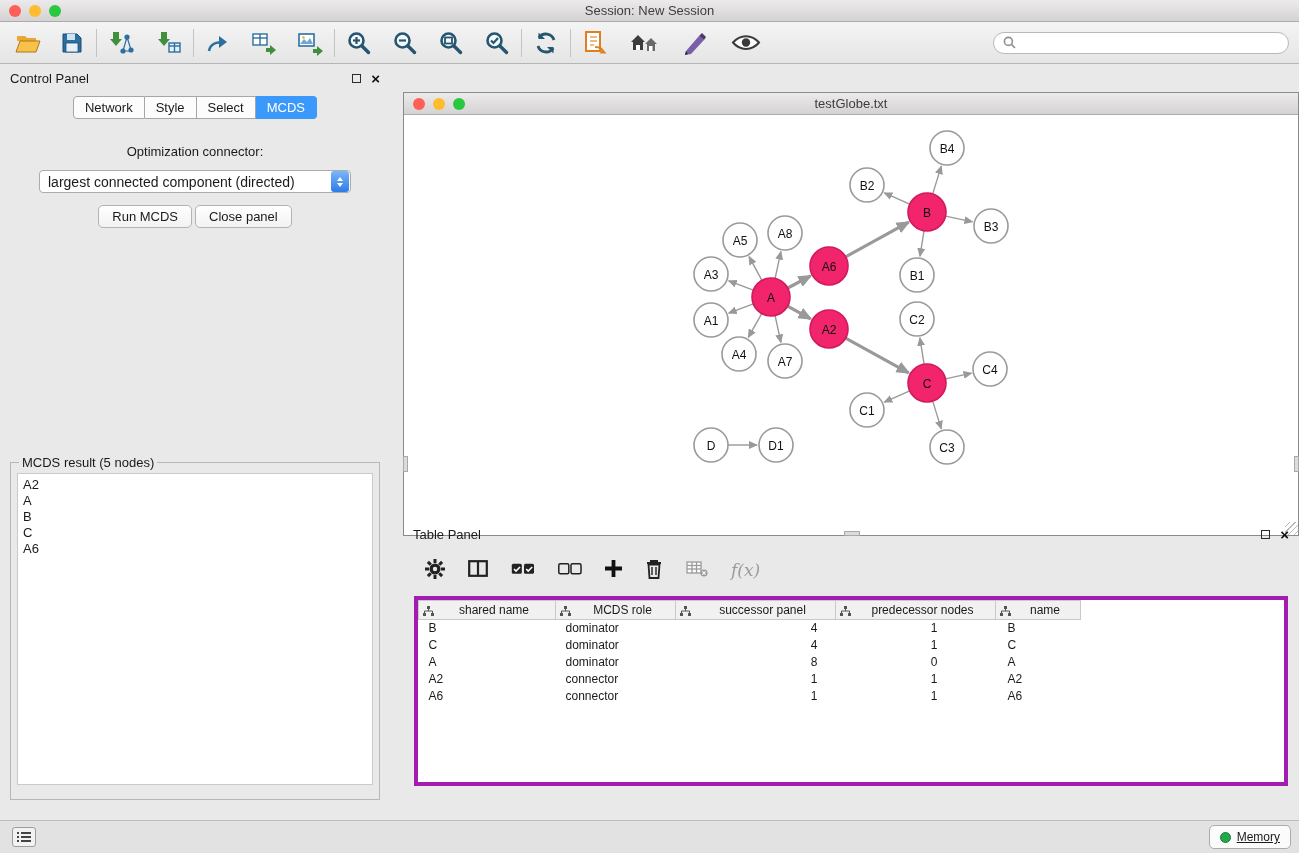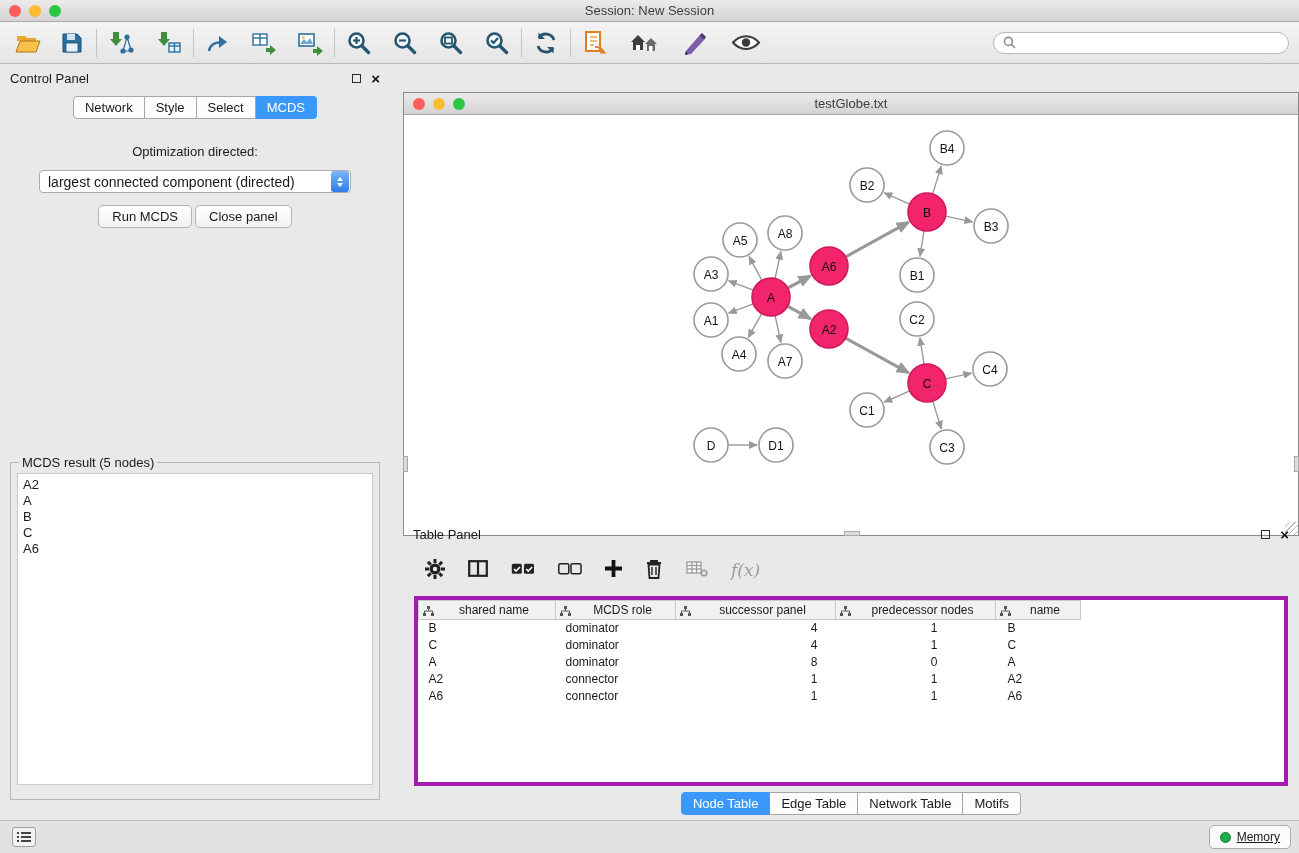--- a/index.html
+++ b/index.html
@@ -248,21 +248,21 @@
         <span class="float-btn"></span>
         <span class="close-x">×</span>
       </span>
     </div>
     <div class="ctabs">
         <div class="ctab">Network</div>
         <div class="ctab">Style</div>
         <div class="ctab">Select</div>
         <div class="ctab active">MCDS</div>
       </div>
-    <div class="opt-label">Optimization directed:</div>
+    <div class="opt-label">Optimization connector:</div>
     <div class="dropdown">
       <span class="dd-text">largest connected component (directed)</span>
       <span class="dd-stepper">
           <span class="dd-up"></span>
           <span class="dd-down"></span>
         </span>
     </div>
     <div class="btn-row">
       <button class="mac-btn">Run MCDS</button>
       <button class="mac-btn">Close panel</button>
@@ -565,26 +565,20 @@
             <tr>
               <td class="c0">A6</td>
               <td class="c1">connector</td>
               <td class="c2">1</td>
               <td class="c3">1</td>
               <td class="c4">A6</td>
             </tr>
           </tbody>
       </table>
     </div>
-    <div class="tp-tabs">
-        <div class="ttab active">Node Table</div>
-        <div class="ttab">Edge Table</div>
-        <div class="ttab">Network Table</div>
-        <div class="ttab">Motifs</div>
-      </div>
   </div>
 
   <div class="statusbar">
     <span class="sb-list-btn">
       <svg width="14" height="12" viewBox="0 0 14 12">
           <g fill="#444">
             <rect x="0" y="1" width="2" height="2"></rect>
             <rect x="0" y="5" width="2" height="2"></rect>
             <rect x="0" y="9" width="2" height="2"></rect>
             <rect x="4" y="1" width="10" height="2"></rect>

